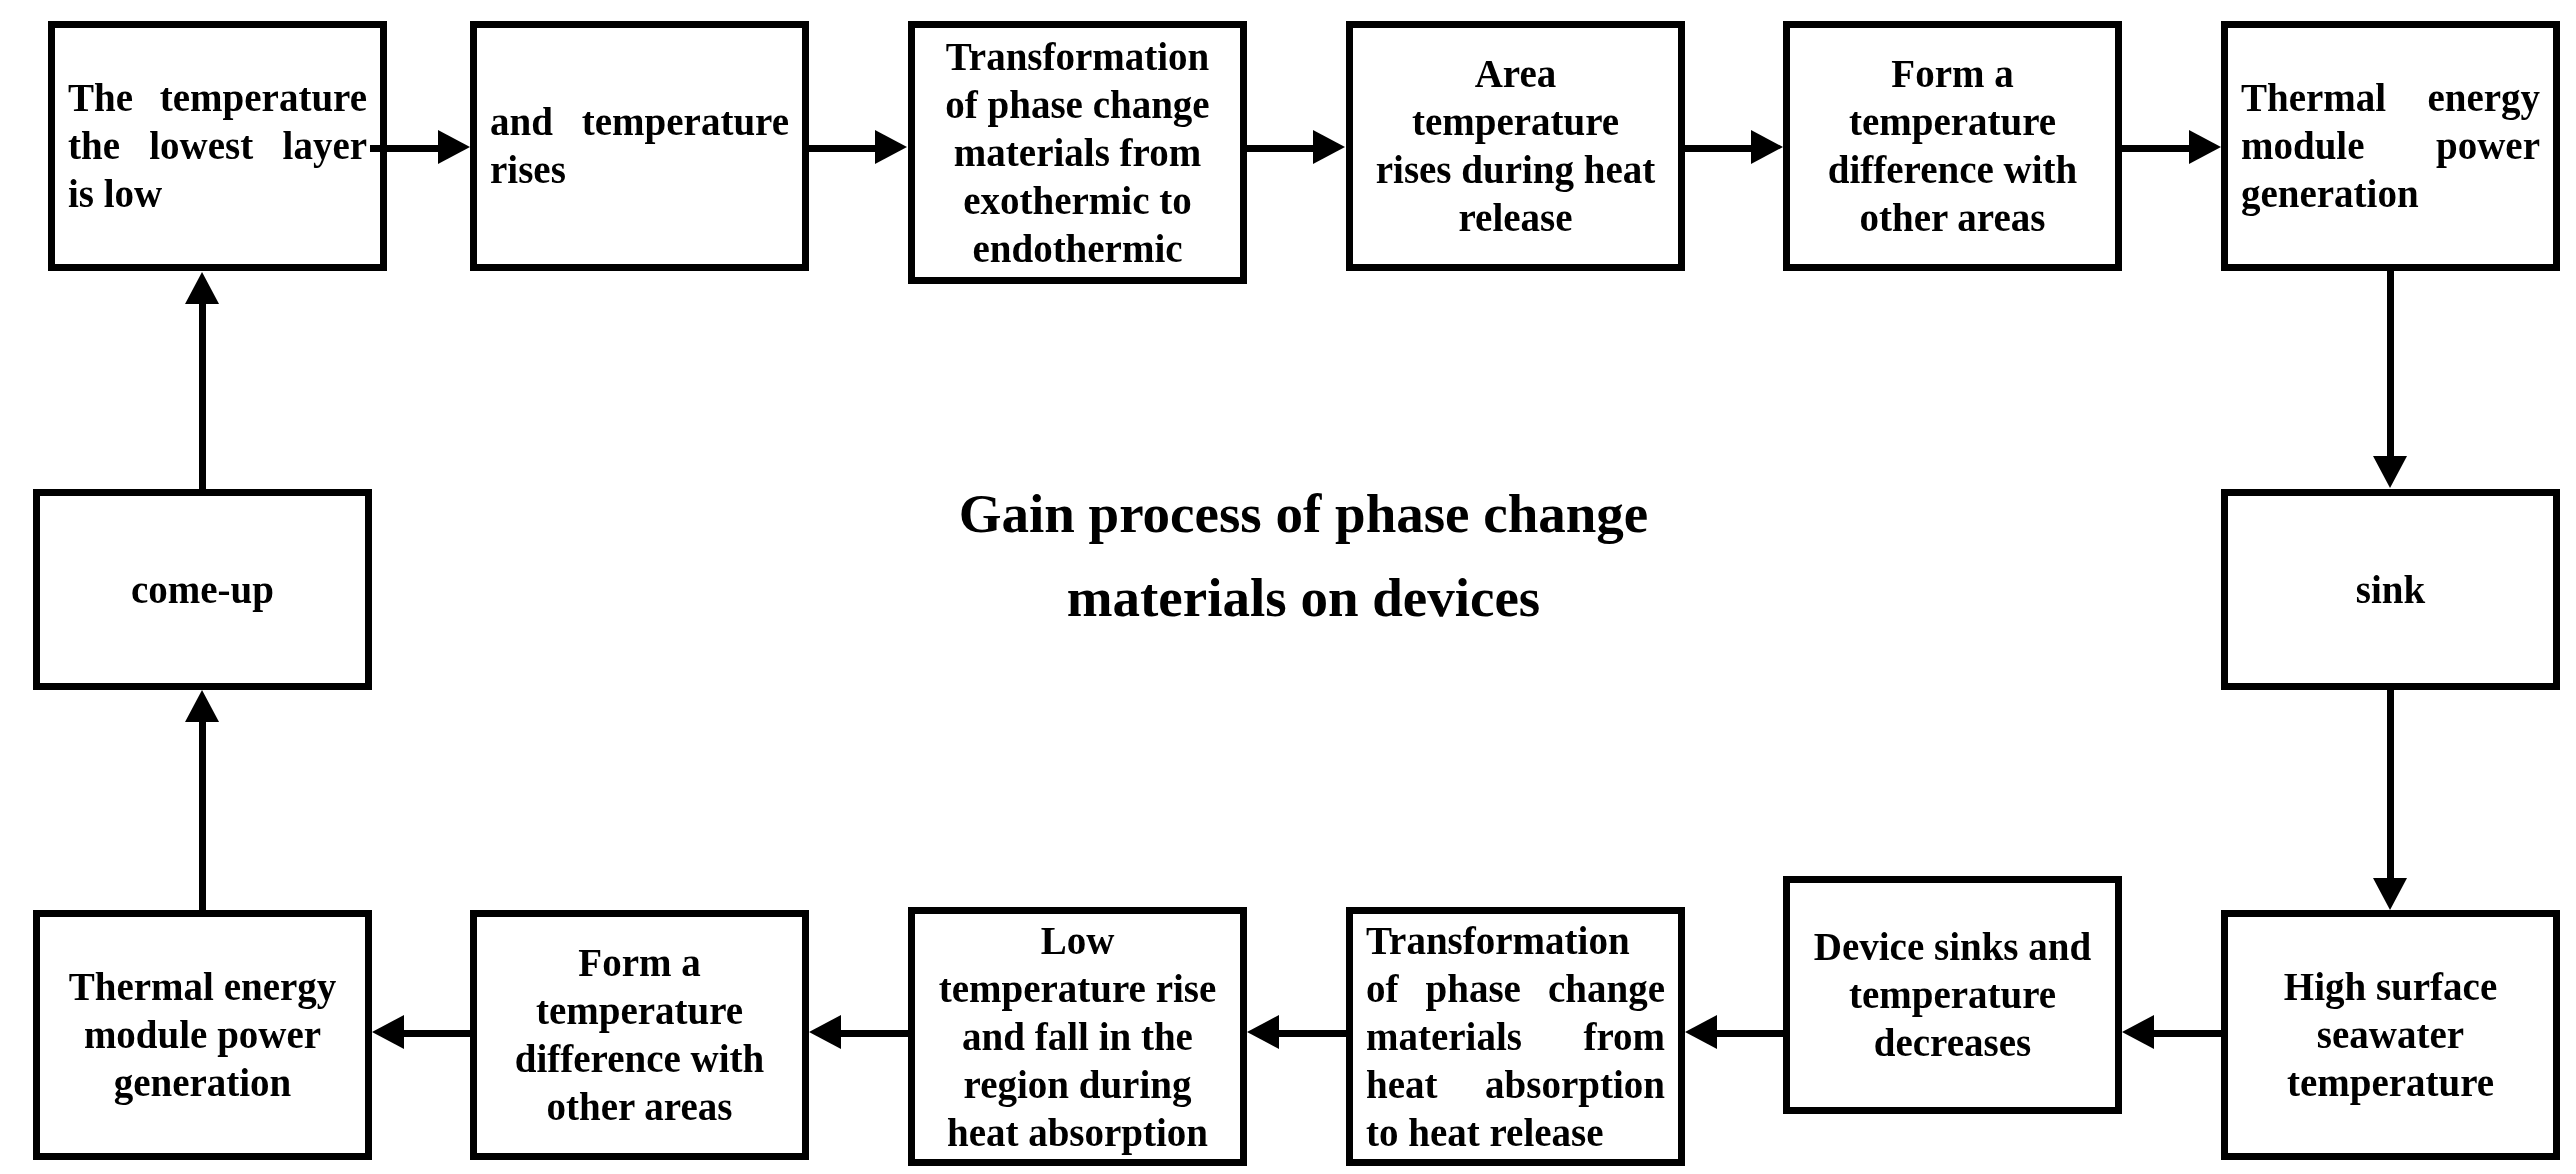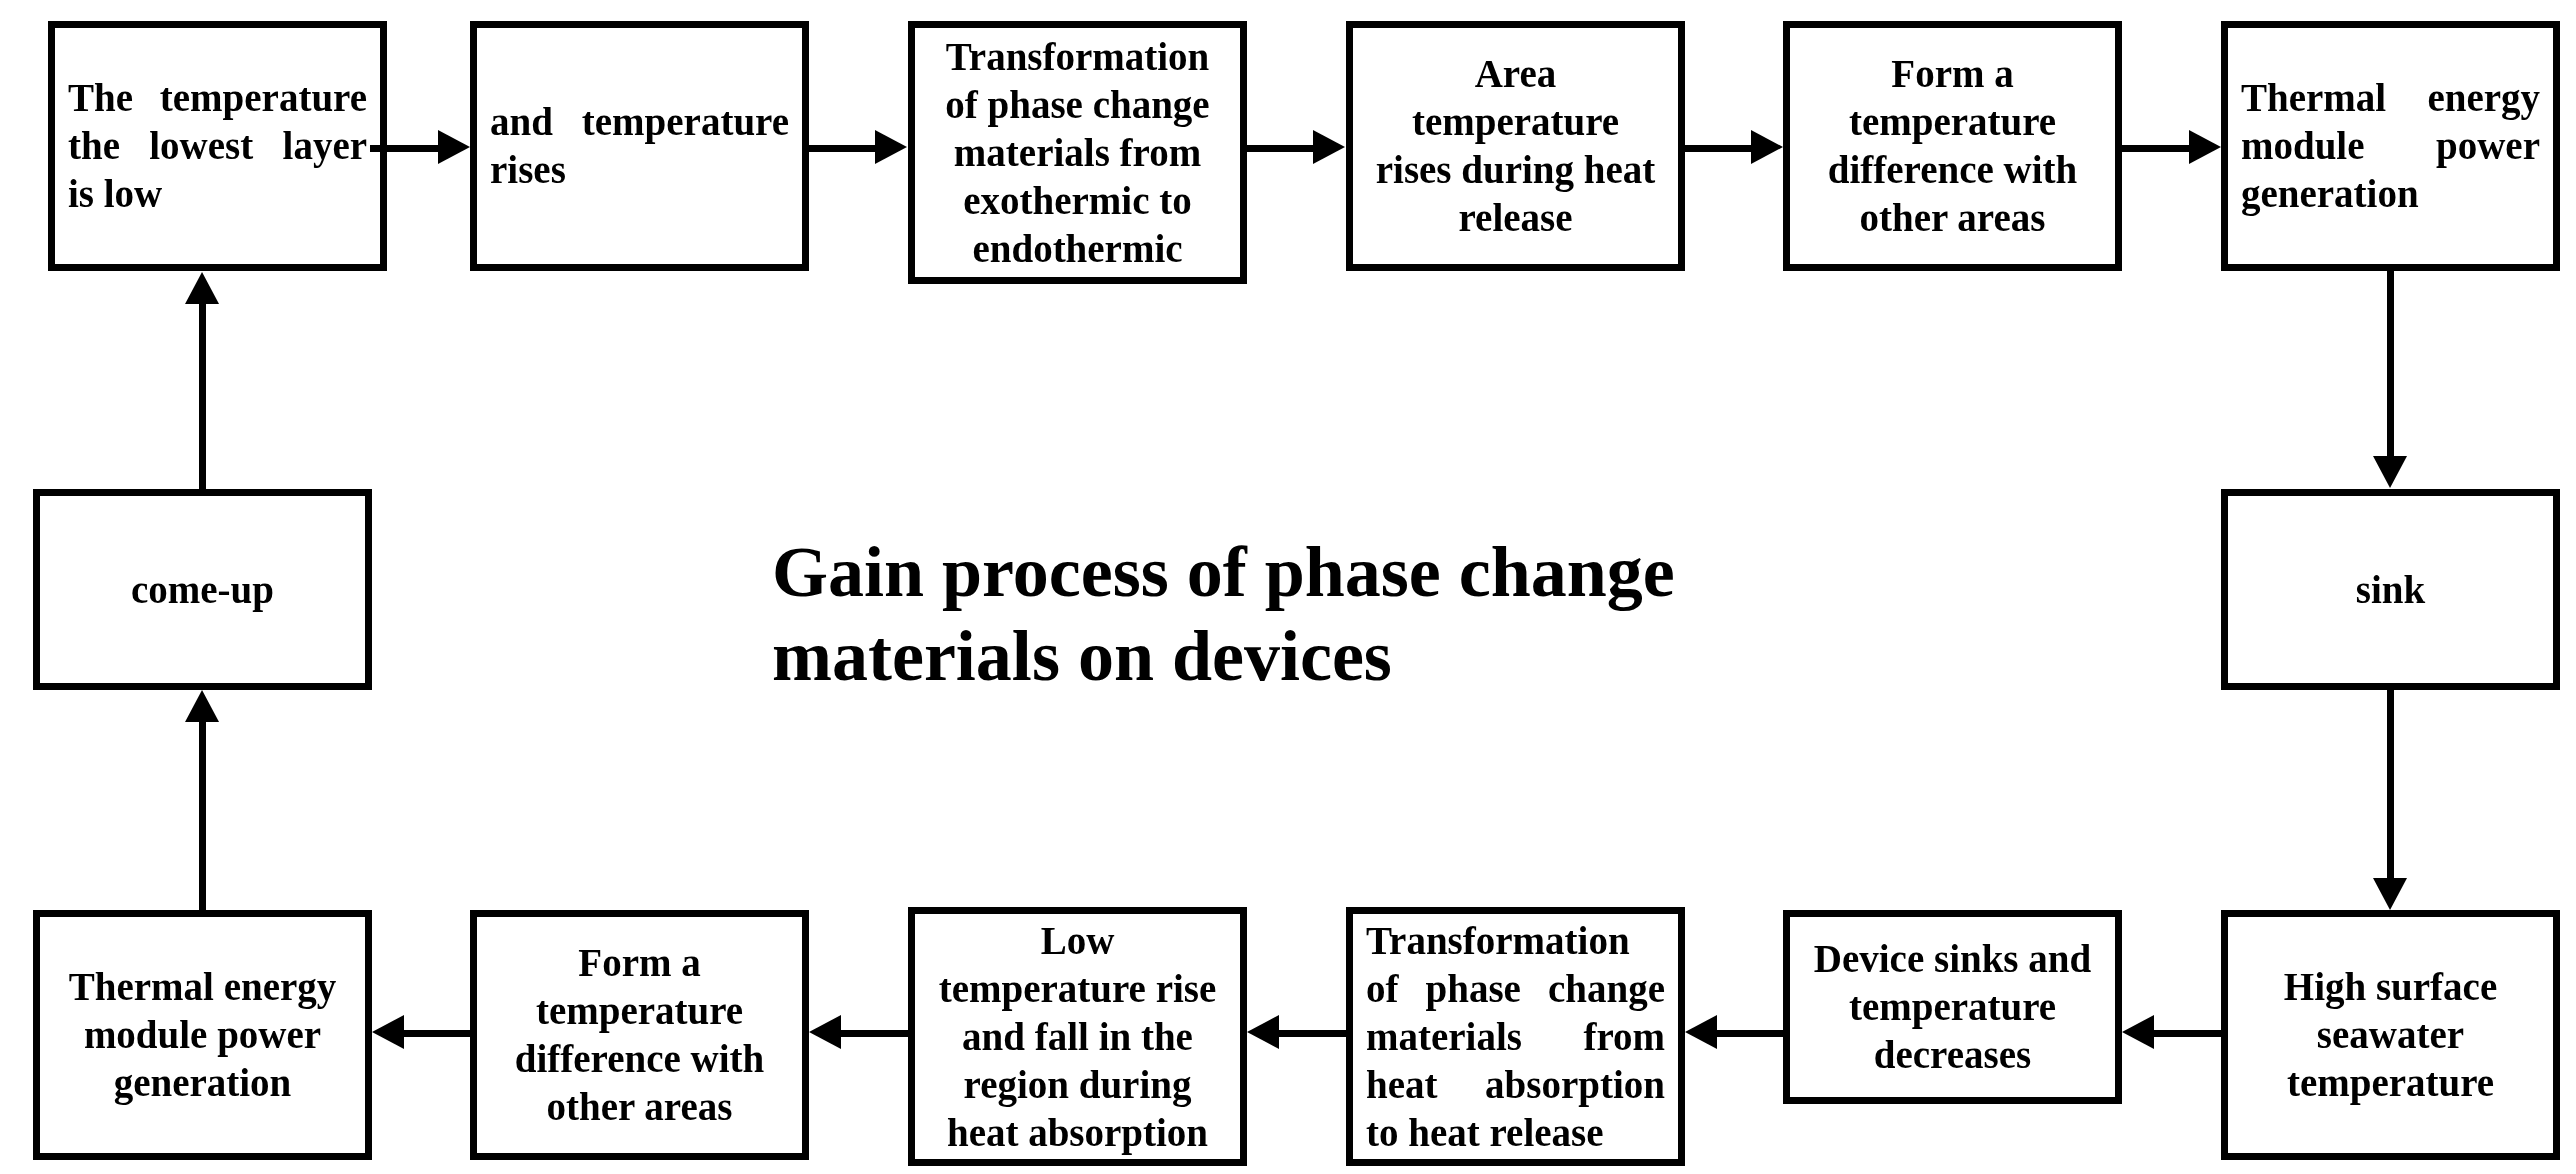--- a/index.html
+++ b/index.html
@@ -24,25 +24,25 @@
     line-height:48px;
     padding:0 13px;
   }
   .box .txt{width:100%;}
   .center .txt{text-align:center;white-space:pre-line;}
   .just .txt{text-align:justify;}
   .jline{text-align:justify;text-align-last:justify;}
   .jline:last-child{text-align-last:left;}
   .title{
     position:absolute;
-    left:772px;top:530px;width:1063px;
+    left:772px;top:472px;width:1063px;
     font-weight:bold;
-    font-size:72px;
+    font-size:55px;
     line-height:84px;
-    text-align:left;
+    text-align:center;
     white-space:pre-line;
   }
   .hline{position:absolute;height:6.5px;background:#000000;}
   .vline{position:absolute;width:6.5px;background:#000000;}
   .head-right,.head-left,.head-up,.head-down{position:absolute;width:0;height:0;}
   .head-right{border-top:17.7px solid transparent;border-bottom:17.7px solid transparent;border-left:32px solid #000000;}
   .head-left{border-top:17.7px solid transparent;border-bottom:17.7px solid transparent;border-right:32px solid #000000;}
   .head-up{border-left:17.7px solid transparent;border-right:17.7px solid transparent;border-bottom:32px solid #000000;}
   .head-down{border-left:17.7px solid transparent;border-right:17.7px solid transparent;border-top:32px solid #000000;}
 </style>
@@ -131,21 +131,21 @@
   <div class="box just" style="left:1346px;top:907px;width:339px;height:259px">
     <div class="txt">
         <div class="jline">Transformation</div>
         <div class="jline">of phase change</div>
         <div class="jline">materials from</div>
         <div class="jline">heat absorption</div>
         <div class="jline">to heat release</div>
       </div>
   </div>
 
-  <div class="box center" style="left:1783px;top:910px;width:339px;height:194px">
+  <div class="box center" style="left:1783px;top:876px;width:339px;height:238px">
     <div class="txt">Device sinks and
 temperature
 decreases</div>
   </div>
 
   <div class="box center" style="left:2221px;top:910px;width:339px;height:250px">
     <div class="txt">High surface
 seawater
 temperature</div>
   </div>

